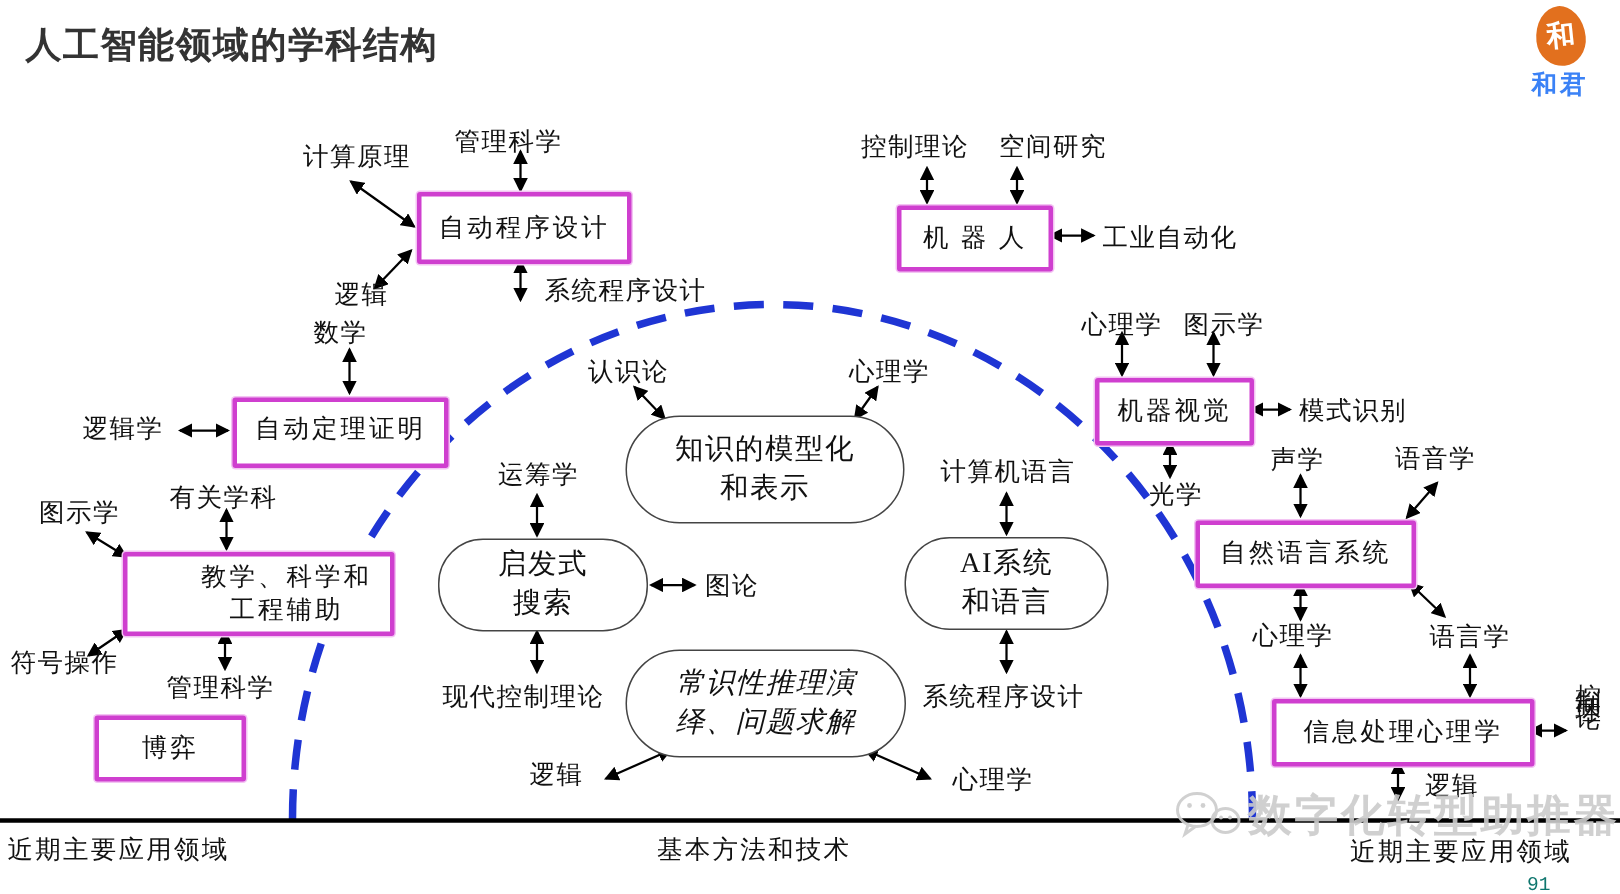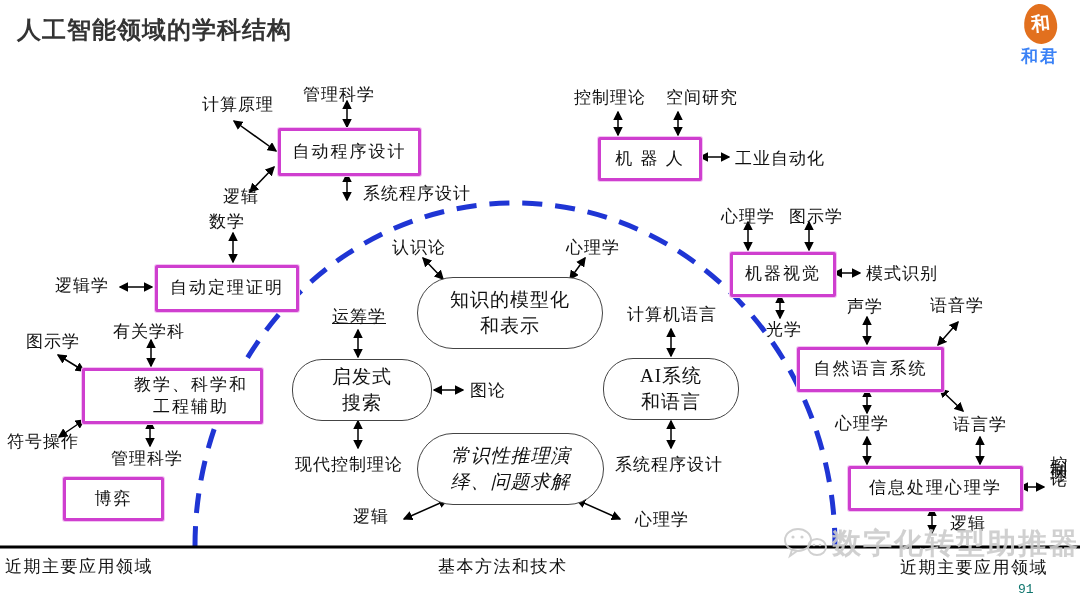--- a/index.html
+++ b/index.html
@@ -86,21 +86,21 @@
 
   <div id="title">人工智能领域的学科结构</div>
 
   <div id="logo">
     <div class="seal">和</div>
     <div class="lname">和君</div>
   </div>
 
   <div class="pbox" style="left:278px;top:128px;width:137px;height:42px;">自动程序设计</div>
   <div class="pbox" style="left:598px;top:137px;width:98px;height:38px;">机 器 人</div>
-  <div class="pbox" style="left:155px;top:265px;width:138px;height:41px;">自动定理证明</div>
+  <div class="pbox" style="left:155px;top:265px;width:138px;height:41px;font-family:Liberation Mono, monospace;">自动定理证明</div>
   <div class="pbox" style="left:730px;top:252px;width:100px;height:39px;">机器视觉</div>
   <div class="pbox" style="left:82px;top:368px;width:138px;height:50px;padding-left:37px;">教学、科学和
 工程辅助</div>
   <div class="pbox" style="left:797px;top:347px;width:141px;height:39px;">自然语言系统</div>
   <div class="pbox" style="left:63px;top:477px;width:95px;height:38px;">博弈</div>
   <div class="pbox" style="left:848px;top:466px;width:169px;height:39px;">信息处理心理学</div>
 
   <div class="ell" style="left:417px;top:277px;width:184px;height:70px;border-radius:36px;">知识的模型化
 和表示</div>
   <div class="ell" style="left:292px;top:359px;width:138px;height:60px;border-radius:30px;">启发式
@@ -114,21 +114,21 @@
   <span class="lbl" style="left:303px;top:84px;">管理科学</span>
   <span class="lbl" style="left:223px;top:186px;">逻辑</span>
   <span class="lbl" style="left:209px;top:211px;">数学</span>
   <span class="lbl" style="left:363px;top:183px;">系统程序设计</span>
   <span class="lbl" style="left:55px;top:275px;">逻辑学</span>
   <span class="lbl" style="left:574px;top:87px;">控制理论</span>
   <span class="lbl" style="left:666px;top:87px;">空间研究</span>
   <span class="lbl" style="left:735px;top:148px;">工业自动化</span>
   <span class="lbl" style="left:392px;top:237px;">认识论</span>
   <span class="lbl" style="left:566px;top:237px;">心理学</span>
-  <span class="lbl" style="left:332px;top:306px;text-decoration:underline;">运筹学</span>
+  <span class="lbl" style="left:332px;top:306px;">运筹学</span>
   <span class="lbl" style="left:470px;top:380px;">图论</span>
   <span class="lbl" style="left:295px;top:454px;">现代控制理论</span>
   <span class="lbl" style="left:627px;top:304px;">计算机语言</span>
   <span class="lbl" style="left:615px;top:454px;">系统程序设计</span>
   <span class="lbl" style="left:353px;top:506px;">逻辑</span>
   <span class="lbl" style="left:635px;top:509px;">心理学</span>
   <span class="lbl" style="left:113px;top:321px;">有关学科</span>
   <span class="lbl" style="left:26px;top:331px;">图示学</span>
   <span class="lbl" style="left:7px;top:431px;">符号操作</span>
   <span class="lbl" style="left:111px;top:448px;">管理科学</span>

